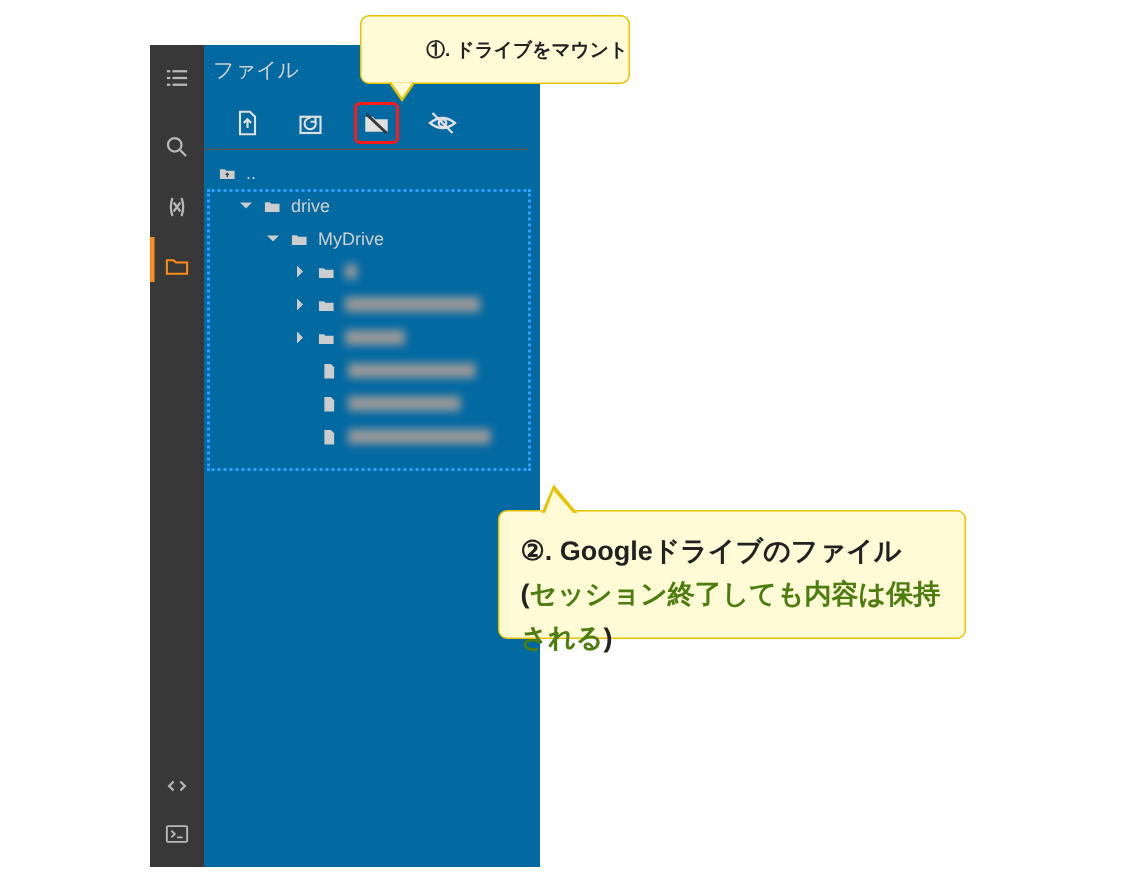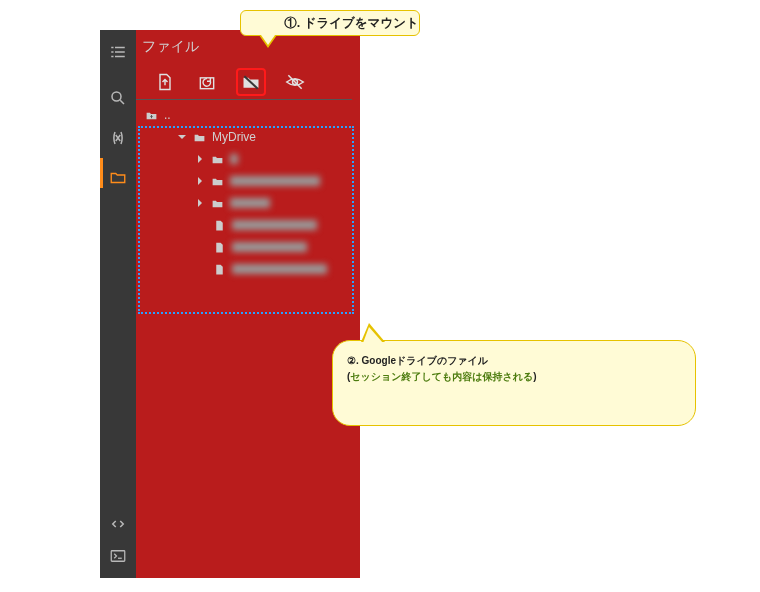--- a/index.html
+++ b/index.html
@@ -10,21 +10,21 @@
     font-family: Arial, sans-serif;
     position: relative;
     overflow: hidden;
   }
   .panel {
     position: absolute;
     left: 100px;
     top: 30px;
     width: 260px;
     height: 548px;
-    background: #b91c1c;
+    background: #0369a1;
     display: flex;
   }
   .sidebar-icons {
     width: 36px;
     background: #383838;
     display: flex;
     flex-direction: column;
     align-items: center;
     position: relative;
   }
@@ -137,21 +137,21 @@
   .pad1 { padding-left: 6px; }
   .pad2 { padding-left: 20px; }
   .pad3 { padding-left: 38px; }
   .pad4 { padding-left: 56px; }
   .pad5 { padding-left: 74px; }
   .callout1 {
     position: absolute;
     left: 240px;
     top: 10px;
     width: 180px;
-    height: 26px;
+    height: 46px;
     background: #fffbd6;
     border: 1.5px solid #e6c200;
     border-radius: 6px;
     display: flex;
     align-items: center;
     justify-content: center;
     font-size: 12.5px;
     color: #222;
     font-weight: bold;
     padding-left: 43px;
@@ -173,27 +173,27 @@
     bottom: -13px;
     width: 0; height: 0;
     border-left: 9px solid transparent;
     border-right: 9px solid transparent;
     border-top: 13px solid #e6c200;
   }
   .callout2 {
     position: absolute;
     left: 332px;
     top: 340px;
-    width: 364px;
+    width: 312px;
     height: 86px;
     background: #fffbd6;
     border: 1.5px solid #e6c200;
-    border-radius: 18px;
+    border-radius: 6px;
     padding: 12px 14px;
-    font-size: 10px;
+    font-size: 18px;
     color: #222;
     line-height: 1.6;
     font-weight: bold;
   }
   .callout2 .red { color: #4d7c0f; }
   .callout2::after {
     content: '';
     position: absolute;
     left: 30px;
     top: -14px;
@@ -300,20 +300,33 @@
       <div class="tree-row pad1">
         <span class="ficon">
             <svg viewBox="0 0 24 24" fill="#ccc">
               <path d="M3 7 L9 7 L11 9 L21 9 L21 19 L3 19 Z"></path>
               <path d="M12 17 L12 12 M10 14 L12 12 L14 14" stroke="#383838" stroke-width="1.5" fill="none"></path>
             </svg>
           </span>
         <span>..</span>
       </div>
 
+      <div class="tree-row pad2">
+        <span class="arrow">
+            <svg width="10" height="10" viewBox="0 0 10 10" fill="#ccc">
+              <path d="M1 3 L5 7 L9 3 Z"></path>
+            </svg>
+          </span>
+        <span class="ficon">
+            <svg viewBox="0 0 24 24" fill="#ccc">
+              <path d="M3 7 L9 7 L11 9 L21 9 L21 19 L3 19 Z"></path>
+            </svg>
+          </span>
+        <span>drive</span>
+      </div>
 
       <div class="tree-row pad3">
         <span class="arrow">
             <svg width="10" height="10" viewBox="0 0 10 10" fill="#ccc">
               <path d="M1 3 L5 7 L9 3 Z"></path>
             </svg>
           </span>
         <span class="ficon">
             <svg viewBox="0 0 24 24" fill="#ccc">
               <path d="M3 7 L9 7 L11 9 L21 9 L21 19 L3 19 Z"></path>

